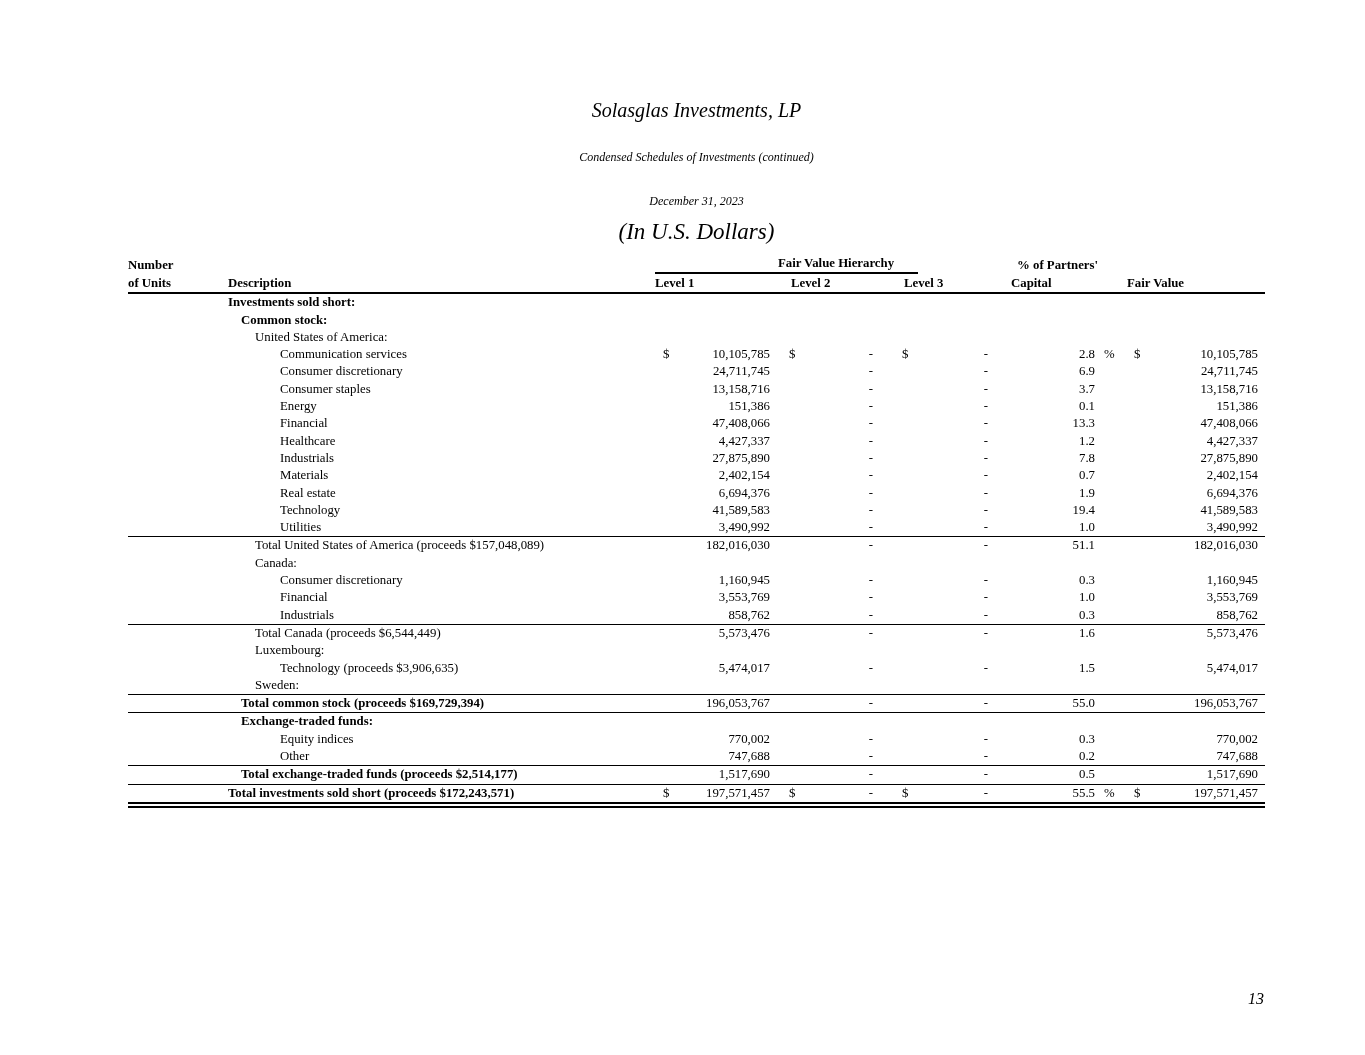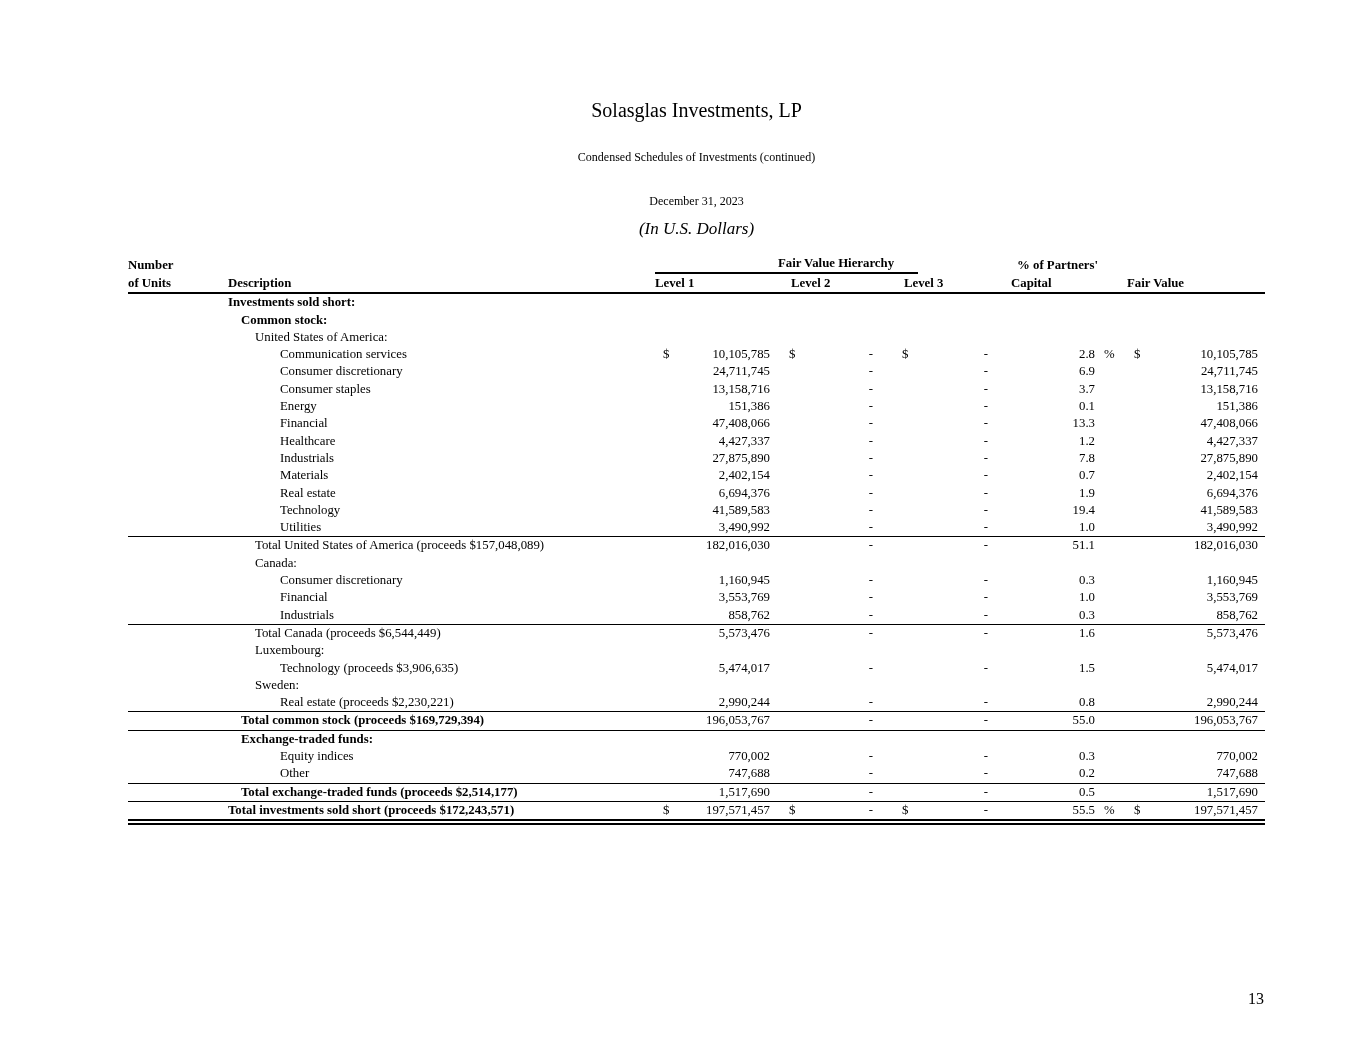--- a/index.html
+++ b/index.html
@@ -3,26 +3,26 @@
 <meta charset="utf-8">
 <style>
   * { box-sizing: border-box; }
   html, body { margin: 0; padding: 0; }
   body {
     width: 1365px; height: 1055px;
     background: #ffffff; color: #000;
     font-family: "Liberation Serif", "DejaVu Serif", serif;
     position: relative; overflow: hidden;
   }
-  .abs { position: absolute; }
+  .abs { position: absolute; font-style: italic; }
   .title-line { left: 128px; width: 1137px; text-align: center; white-space: nowrap; }
   .t-company  { top: 99px;  font-size: 20px; }
   .t-title    { top: 150px; font-size: 12px; }
   .t-date     { top: 194px; font-size: 12px; }
-  .t-currency { top: 219px; font-size: 17px; font-style: italic; }
+  .t-currency { top: 219px; font-size: 23px; font-style: italic; }
 
   table.schedule {
     position: absolute; left: 128px; top: 255px; width: 1137px;
     border-collapse: collapse; table-layout: fixed;
     font-size: 12.8px; line-height: 17.3px;
   }
   col.c-units { width: 100px; }
   col.c-desc  { width: 427px; }
   col.c-l1d   { width: 18px;  }
   col.c-l1v   { width: 104px; }
@@ -436,34 +436,20 @@
         <td class="c-l1v num"></td>
         <td class="c-l2d sym"></td>
         <td class="c-l2v num"></td>
         <td class="c-l3d sym"></td>
         <td class="c-l3v num"></td>
         <td class="c-pct num"></td>
         <td class="c-pcts sym"></td>
         <td class="c-fvd sym"></td>
         <td class="c-fvv num"></td>
       </tr>
-      <tr class="">
-        <td class="c-units"></td>
-        <td class="c-desc ind3">Real estate (proceeds $2,230,221)</td>
-        <td class="c-l1d sym"></td>
-        <td class="c-l1v num">2,990,244</td>
-        <td class="c-l2d sym"></td>
-        <td class="c-l2v num">-</td>
-        <td class="c-l3d sym"></td>
-        <td class="c-l3v num">-</td>
-        <td class="c-pct num">0.8</td>
-        <td class="c-pcts sym"></td>
-        <td class="c-fvd sym"></td>
-        <td class="c-fvv num">2,990,244</td>
-      </tr>
       <tr class="r-both r-bold">
         <td class="c-units"></td>
         <td class="c-desc ind1">Total common stock (proceeds $169,729,394)</td>
         <td class="c-l1d sym"></td>
         <td class="c-l1v num">196,053,767</td>
         <td class="c-l2d sym"></td>
         <td class="c-l2v num">-</td>
         <td class="c-l3d sym"></td>
         <td class="c-l3v num">-</td>
         <td class="c-pct num">55.0</td>

